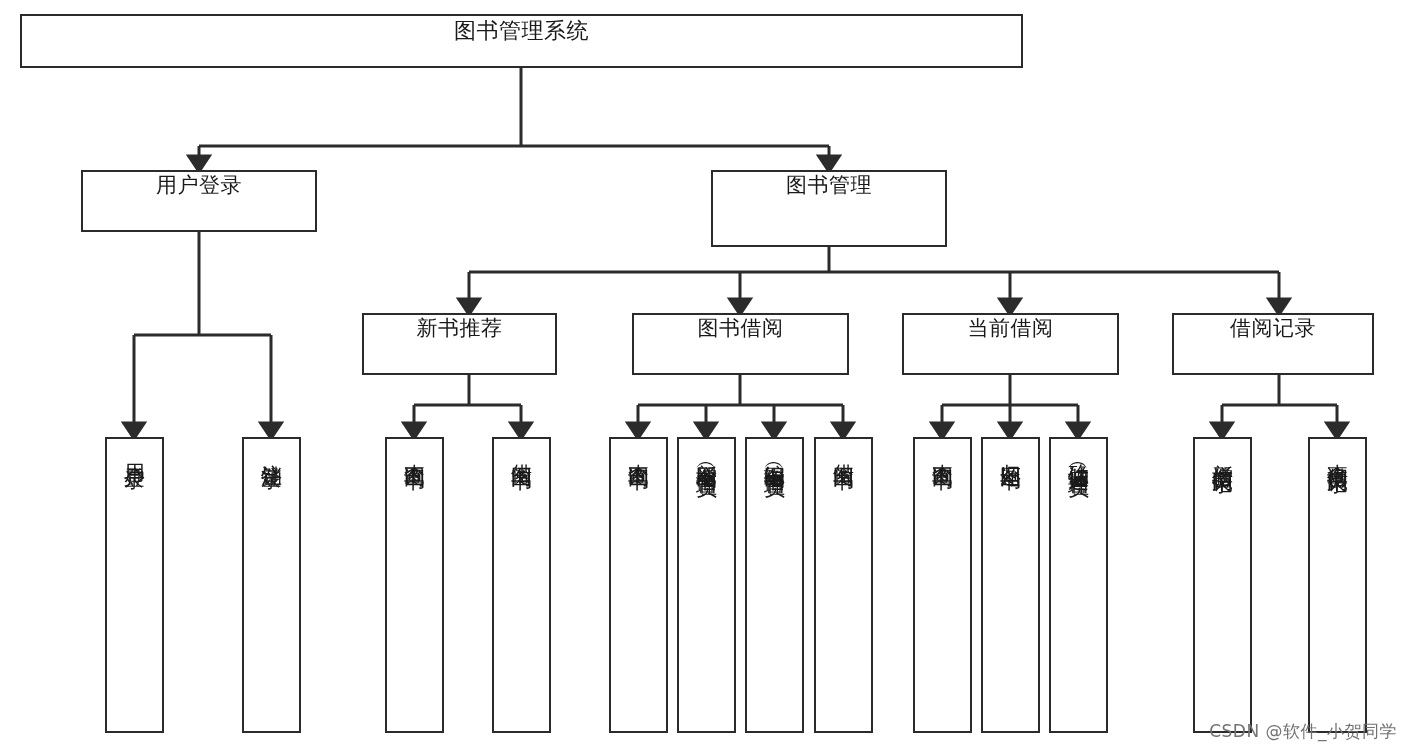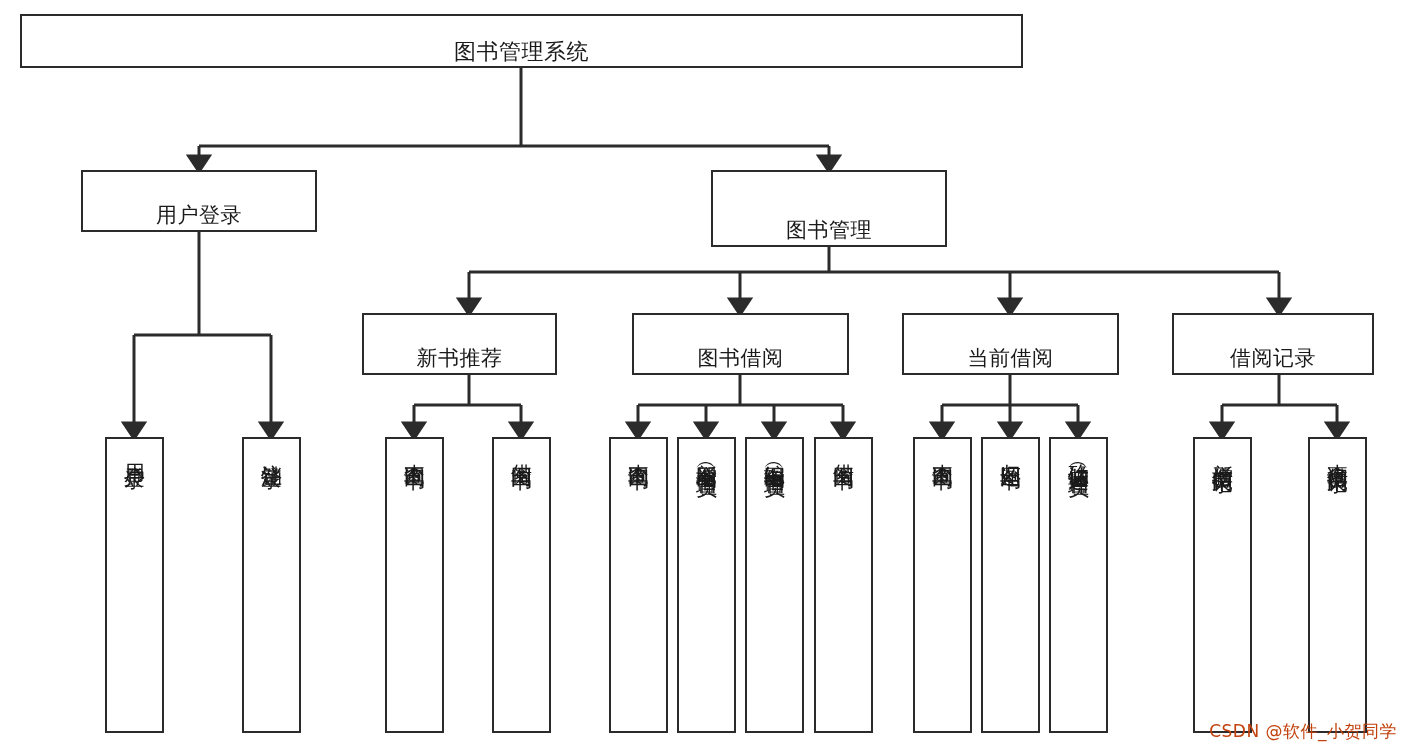--- a/index.html
+++ b/index.html
@@ -21,21 +21,21 @@
     width:1405px;
     height:747px;
     pointer-events:none;
   }
   .node{
     position:absolute;
     box-sizing:border-box;
     background:#ffffff;
     border:2px solid #2b2b2b;
     display:flex;
-    align-items:flex-end;
+    align-items:flex-start;
     justify-content:center;
     text-align:center;
   }
   .node.level0{
     border-width:2px;
     font-size:22px;
   }
   .node.level1{
     font-size:21px;
   }
@@ -59,21 +59,21 @@
     letter-spacing:2px;
     line-height:1.05;
     white-space:nowrap;
     display:block;
   }
   .watermark{
     position:absolute;
     right:8px;
     bottom:4px;
     font-size:17px;
-    color:#c2410c;
+    color:#737373;
     letter-spacing:0.5px;
     white-space:nowrap;
     user-select:none;
   }
 </style>
 </head>
 <body>
 
 <div id="canvas">
 

